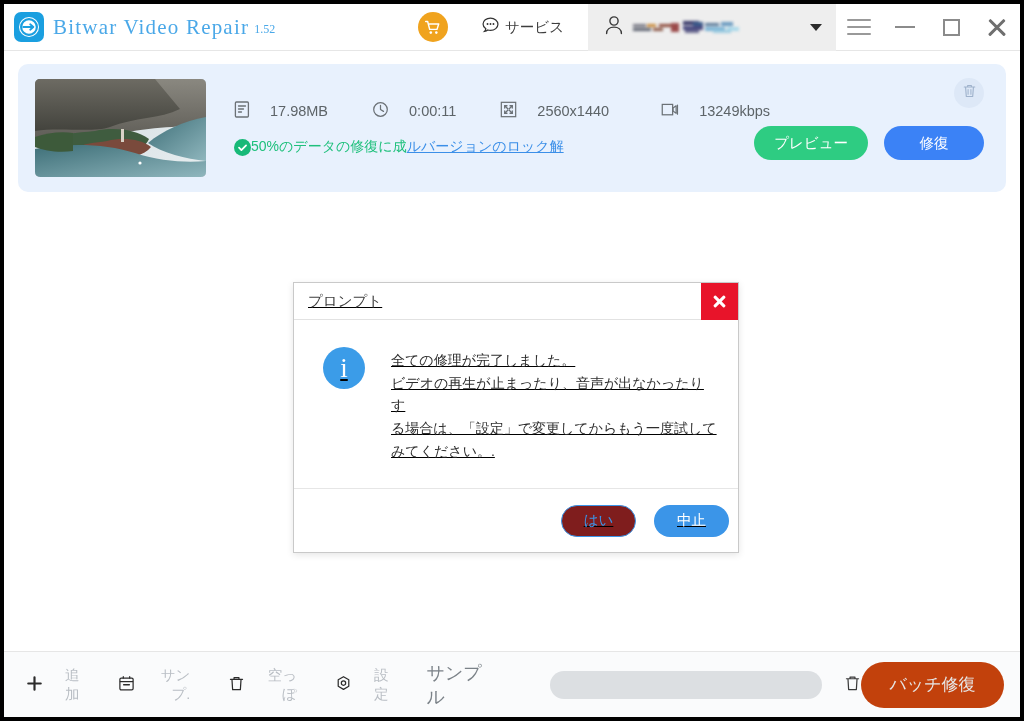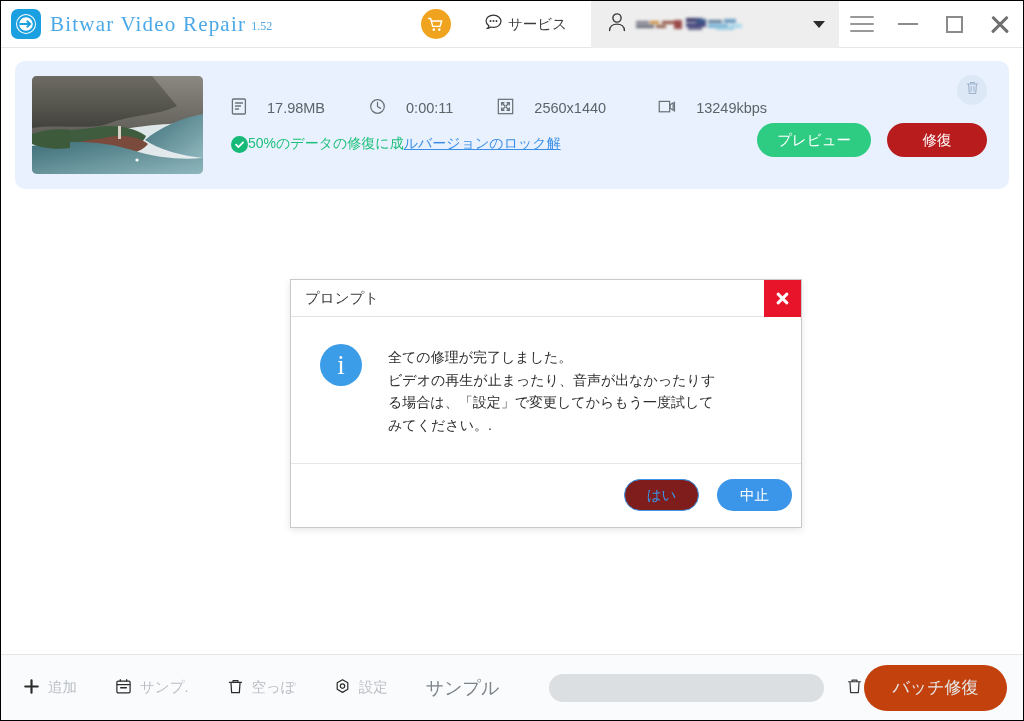--- a/index.html
+++ b/index.html
@@ -6,21 +6,21 @@
   html, body {
     width: 1024px; height: 721px;
     font-family: "Liberation Sans", sans-serif;
     background: #ffffff;
     overflow: hidden;
   }
   .app {
     position: relative;
     width: 1024px; height: 721px;
     background: #ffffff;
-    border: 1px solid #000000;
+    border: 4px solid #000000;
     display: flex; flex-direction: column;
   }
 
   
   .titlebar {
     height: 47px; flex: 0 0 47px;
     display: flex; align-items: center;
     background: #ffffff;
     border-bottom: 1px solid #e6e6e6;
     position: relative;
@@ -155,30 +155,31 @@
     position: absolute; right: 22px; bottom: 32px;
     display: flex; align-items: center; gap: 16px;
   }
   .btn-pill {
     border: none; border-radius: 19px;
     height: 34px; min-width: 96px; padding: 0 20px;
     font-size: 14.5px; color: #ffffff; cursor: pointer;
     font-family: "Liberation Sans", sans-serif;
   }
   .btn-preview { background: #2ecc82; }
-  .btn-repair  { background: #b91c1c; min-width: 100px; }
+  .btn-repair  { background: #3b82f6; min-width: 100px; }
 
   
   .modal {
     position: absolute;
     left: 289px; top: 231px;
-    width: 512px;
+    width: 446px;
     background: #ffffff;
     border: 1px solid #c9c9c9;
     box-shadow: 0 2px 7px rgba(0,0,0,0.10);
+    text-decoration: underline;
   }
   .modal-head {
     height: 37px; display: flex; align-items: center;
     border-bottom: 1px solid #e2e2e2;
     position: relative;
   }
   .modal-title { font-size: 14.5px; color: #3b3b3b; padding-left: 14px; }
   .modal-close {
     position: absolute; right: 0; top: 0;
     width: 37px; height: 37px; background: #e8142a;
@@ -232,21 +233,21 @@
   
   .bottombar {
     flex: 0 0 66px; height: 66px;
     border-top: 1px solid #e6e6e6;
     background: #fafbfc;
     display: flex; align-items: center;
     padding: 0 16px 0 22px;
   }
   .tool {
     display: flex; align-items: center; gap: 8px;
-    cursor: pointer; color: #b9bec4; font-size: 14.5px;
+    cursor: pointer; color: #b9bec4; font-size: 14.5px; text-align: right;
   }
   .tool + .tool { margin-left: 38px; }
   .tool-plain { margin-left: 38px; color: #7b8288; font-size: 18px; cursor: pointer; }
   .progress-track {
     width: 275px; height: 28px; border-radius: 14px;
     background: #dcdfe2; margin-left: 50px;
   }
   .bar-trash { margin-left: 22px; cursor: pointer; }
   .btn-batch {
     margin-left: auto;

